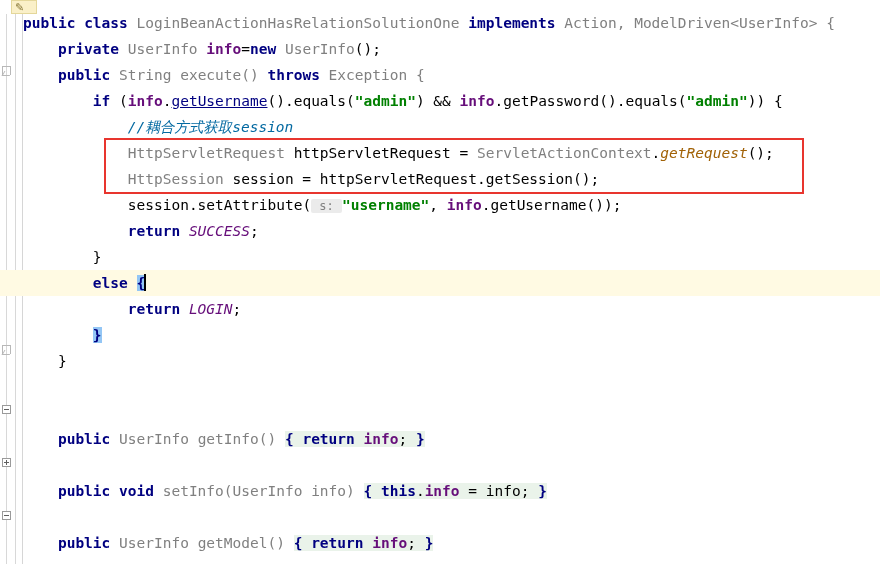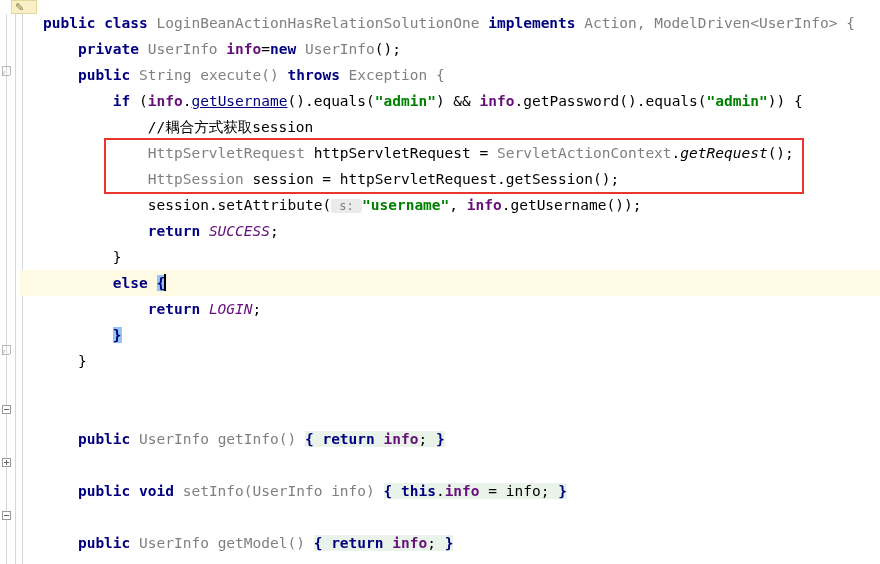--- a/index.html
+++ b/index.html
@@ -104,33 +104,32 @@
     width: 857px;
     font-size: 14.5px;
     line-height: 26px;
     white-space: pre;
     color: #000000;
   }
   .line {
     height: 26px;
     position: relative;
     white-space: pre;
-    margin-left: 20px;
   }
 
   
   .kw      { color: #000080; font-weight: bold; }          
   .gray    { color: #808080; }                              
   .plain   { color: #000000; }
   .field   { color: #660e7a; font-weight: bold; }                              
   .const   { color: #660e7a; font-style: italic; font-weight: normal; }  
   .str     { color: #008000; font-weight: bold; }           
-  .cmt     { color: #000000; }          
+  .cmt     { color: #0369a1; font-style: italic; }          
   .link    { color: #000080; text-decoration: underline; }  
-  .static  { color: #000000; font-style: italic; text-align: right; }          
+  .static  { color: #a16207; font-style: italic; text-align: right; }          
   .hint    {
     color: #808080;
     background: #ebebeb;
     font-size: 12px;
     border-radius: 2px;
     padding: 0 1px;
   }
   .inline-body { background: #eaf3ea; }                      
   .brace-hl { background: #93c6f5; }                         
 

